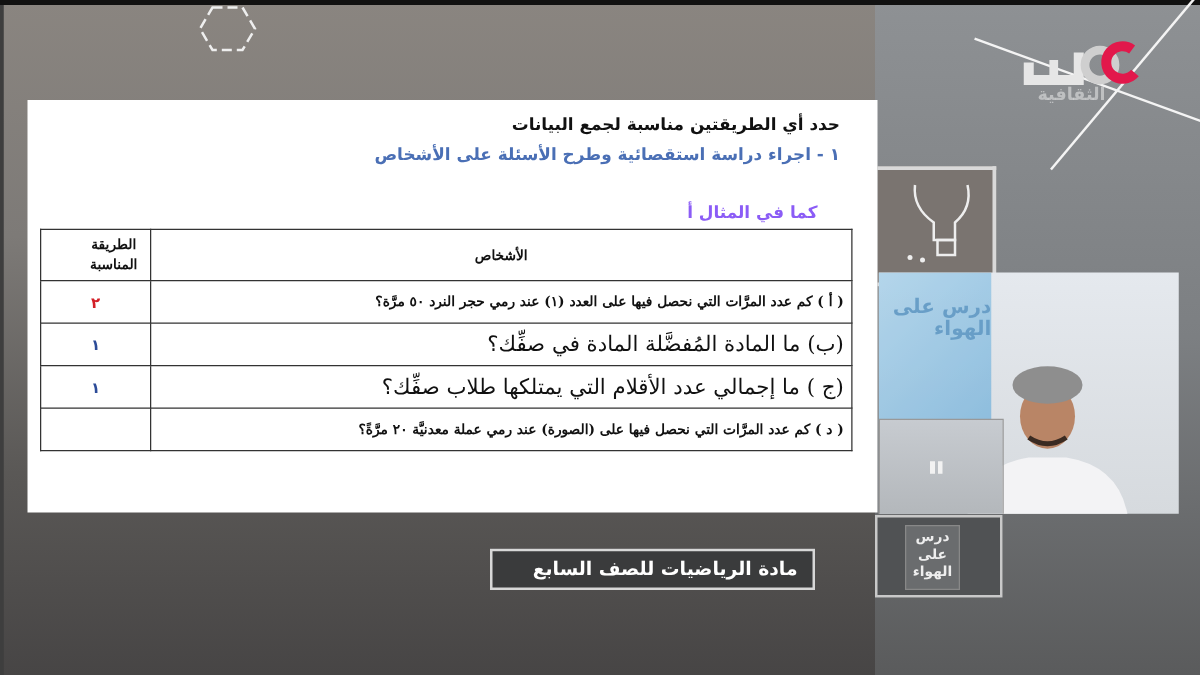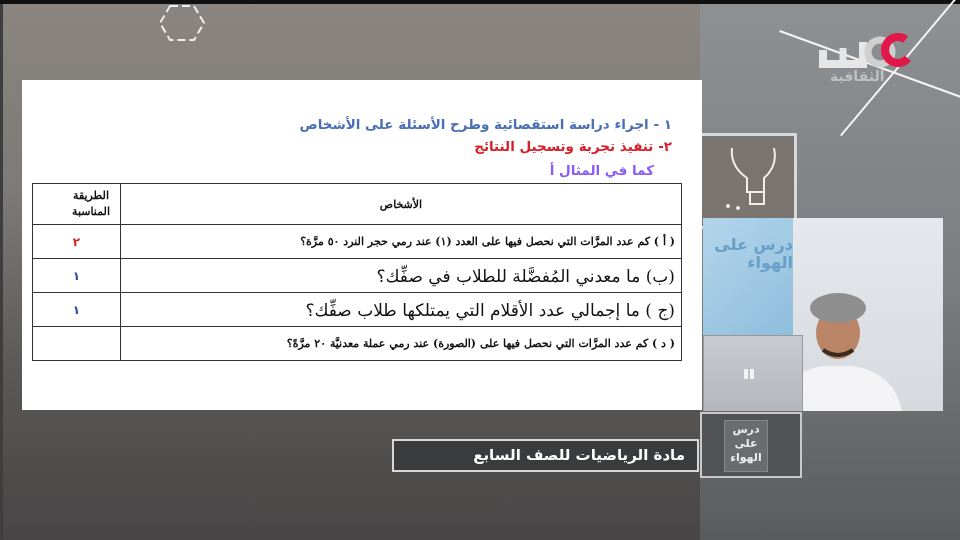--- a/index.html
+++ b/index.html
@@ -37,21 +37,21 @@
   .video .poster{position:absolute;left:0;top:0;width:90px;height:120px;
     background:linear-gradient(135deg,#a8d1ea,#7bb5dc);opacity:.8;}
   .video .poster span{position:absolute;left:8px;top:18px;color:#4a8dbf;font-weight:bold;font-size:16px;line-height:18px;direction:rtl;}
   .video .person{position:absolute;left:60px;top:60px;width:150px;height:140px;}
   .video .laptop{position:absolute;left:0;top:117px;width:98px;height:76px;
     background:linear-gradient(180deg,#c7cbd0,#b3b7bb);border:1px solid #999;}
   .video .laptop .win{position:absolute;left:40px;top:33px;width:10px;height:10px;
     background:repeating-linear-gradient(90deg,#f2f2f2 0 4px,transparent 4px 6px);}
   .logo{position:absolute;left:818px;top:30px;width:100px;height:55px;}
   .logo-sub{position:absolute;left:830px;top:68px;color:rgba(255,255,255,.45);font-size:14px;font-weight:bold;direction:rtl;}
-  .banner{position:absolute;left:392px;top:439px;width:307px;height:33px;
+  .banner{position:absolute;left:392px;top:439px;width:260px;height:33px;
     background:#3a3b3c;border:2px solid #d7d7d7;box-sizing:border-box;direction:rtl;}
   .banner span{position:absolute;right:12px;top:5px;color:#fff;font-size:15px;font-weight:bold;}
   .bug{position:absolute;left:700px;top:412px;width:102px;height:66px;
     background:#505254;border:2px solid #c9c9c9;box-sizing:border-box;}
   .bug .inner{position:absolute;left:22px;top:6px;width:44px;height:52px;background:#6a6c6e;border:1px solid #888;
     color:#eee;font-weight:bold;font-size:11px;line-height:14px;text-align:center;direction:rtl;padding-top:2px;box-sizing:border-box;}
   .vert-line{position:absolute;left:0;top:0;width:3px;height:540px;background:#3e3e3e;}
 </style>
 </head>
 <body>
@@ -80,36 +80,36 @@
   <svg width="100" height="40" viewBox="0 0 100 40">
     <path d="M5 20 L5 34 L45 34 L45 12" fill="none" stroke="#e6e6e6" stroke-width="8"></path>
     <path d="M25 34 L25 18" fill="none" stroke="#e6e6e6" stroke-width="7"></path>
     <circle cx="62" cy="22" r="12" fill="none" stroke="#cfcfcf" stroke-width="7"></circle>
     <circle cx="80" cy="20" r="13" fill="none" stroke="#e2184b" stroke-width="8" stroke-dasharray="60 22" transform="rotate(40 80 20)"></circle>
   </svg>
 </div>
 <div class="logo-sub">الثقافية</div>
 
 <div class="doc">
+  <div class="line l1">حدد أي الطريقتين مناسبة لجمع البيانات</div>
   <div class="line l2">١ - اجراء دراسة استقصائية وطرح الأسئلة على الأشخاص</div>
-  <div class="line l3">٢- تنفيذ تجربة وتسجيل النتائج</div>
   <div class="line l4">كما في المثال أ</div>
 
   <table class="tbl">
     <tbody>
         <tr class="hdr">
       <td>الأشخاص</td>
       <td class="colm">الطريقة المناسبة</td>
     </tr>
     <tr class="row">
       <td class="stmt small">( أ ) كم عدد المرَّات التي نحصل فيها على العدد (١) عند رمي حجر النرد ٥٠ مرَّة؟</td>
       <td class="ans red">٢</td>
     </tr>
     <tr class="row">
-      <td class="stmt big">(ب) ما معدني المُفضَّلة للطلاب في صفِّك؟</td>
+      <td class="stmt big">(ب) ما المادة المُفضَّلة المادة في صفِّك؟</td>
       <td class="ans blue">١</td>
     </tr>
     <tr class="row">
       <td class="stmt big">(ج ) ما إجمالي عدد الأقلام التي يمتلكها طلاب صفِّك؟</td>
       <td class="ans blue">١</td>
     </tr>
     <tr class="row">
       <td class="stmt small">( د ) كم عدد المرَّات التي نحصل فيها على (الصورة) عند رمي عملة معدنيَّة ٢٠ مرَّةً؟</td>
       <td class="ans"></td>
     </tr>

